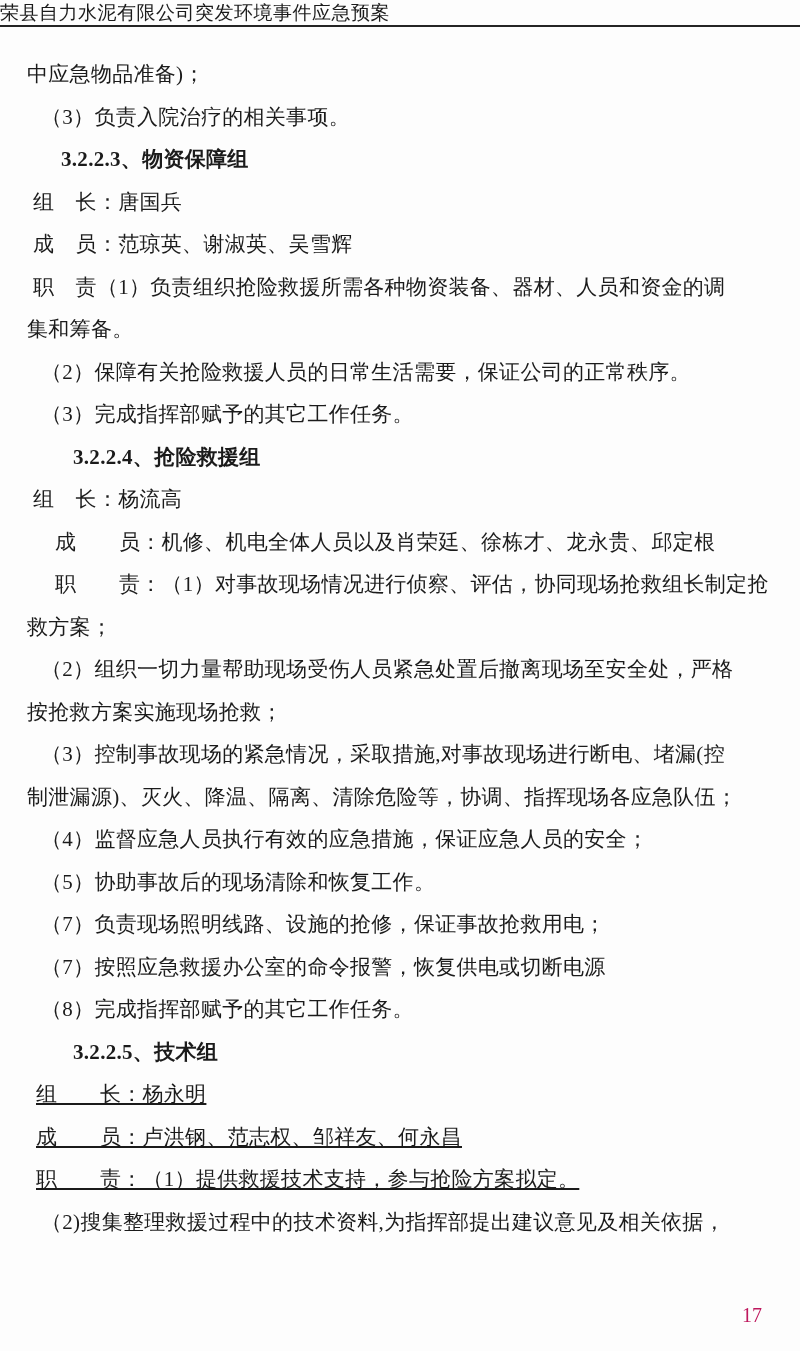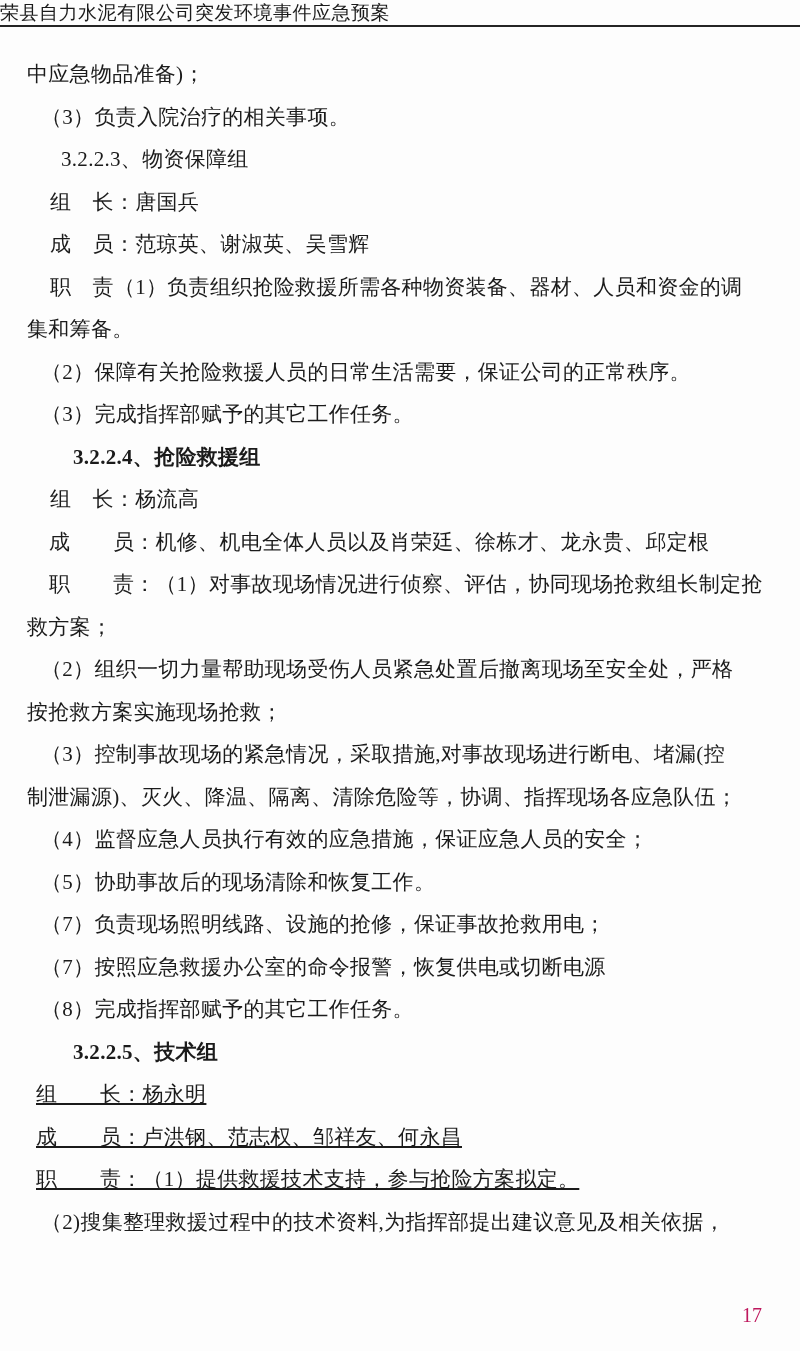--- a/index.html
+++ b/index.html
@@ -29,24 +29,24 @@
     font-size: 21px;
   }
   .line {
     line-height: 42.5px;
     height: 42.5px;
     white-space: nowrap;
     letter-spacing: 0.3px;
   }
   .line.flush    { margin-left: 0; }
   .line.para     { margin-left: 14px; }
-  .line.label    { margin-left: 23px; }
-  .line.label2   { margin-left: 22px; }
+  .line.label    { margin-left: 6px; }
+  .line.label2   { margin-left: 28px; }
   .line.label0   { margin-left: 9px; text-decoration: underline; }
-  .line.heading  { margin-left: 34px; font-weight: 400; }
+  .line.heading  { margin-left: 34px; font-weight: 700; }
   .line.heading2 { margin-left: 46px; font-weight: 700; }
   .page-number {
     position: absolute;
     right: 38px;
     bottom: 24px;
     font-size: 20px;
     color: #be185d;
   }
 </style>
 </head>

